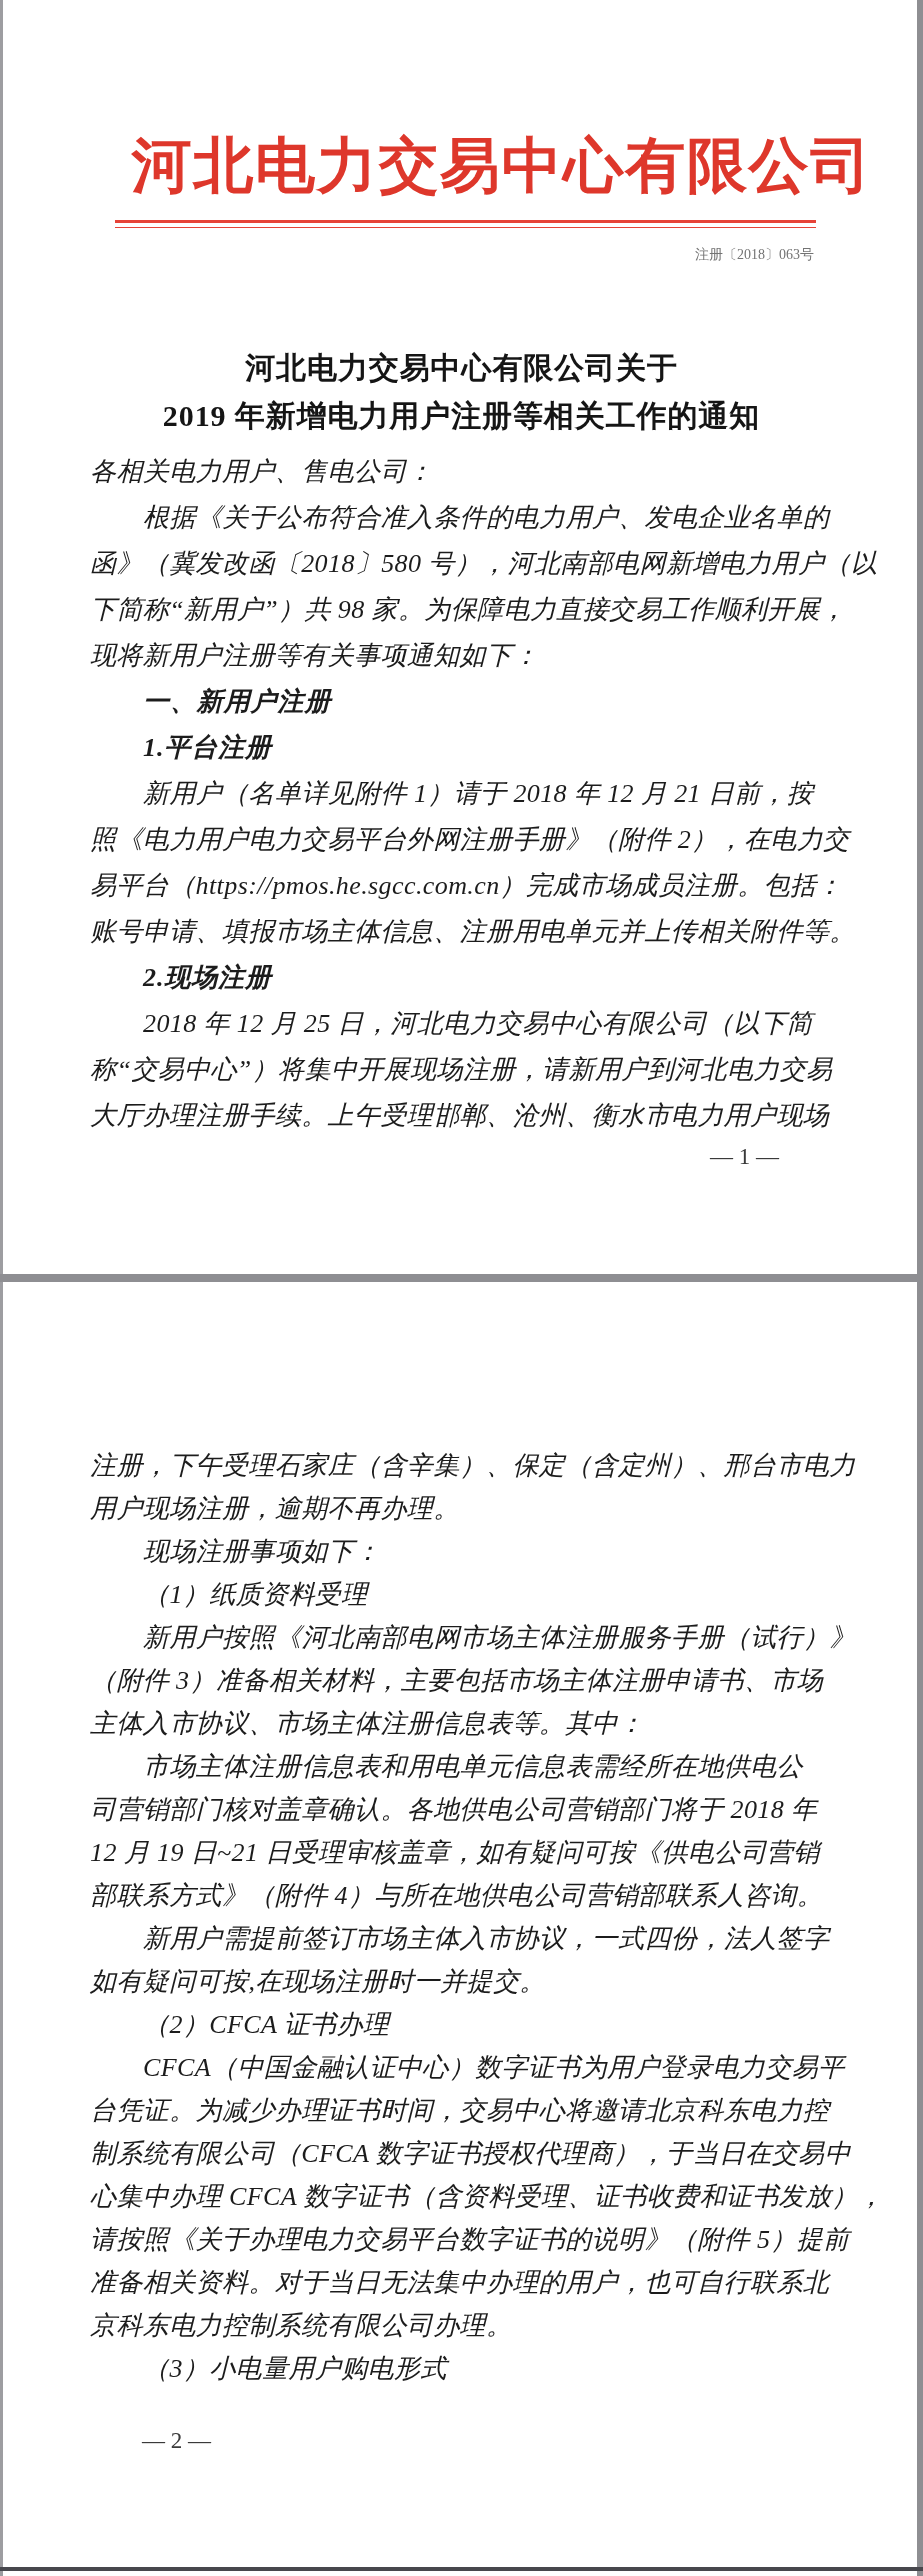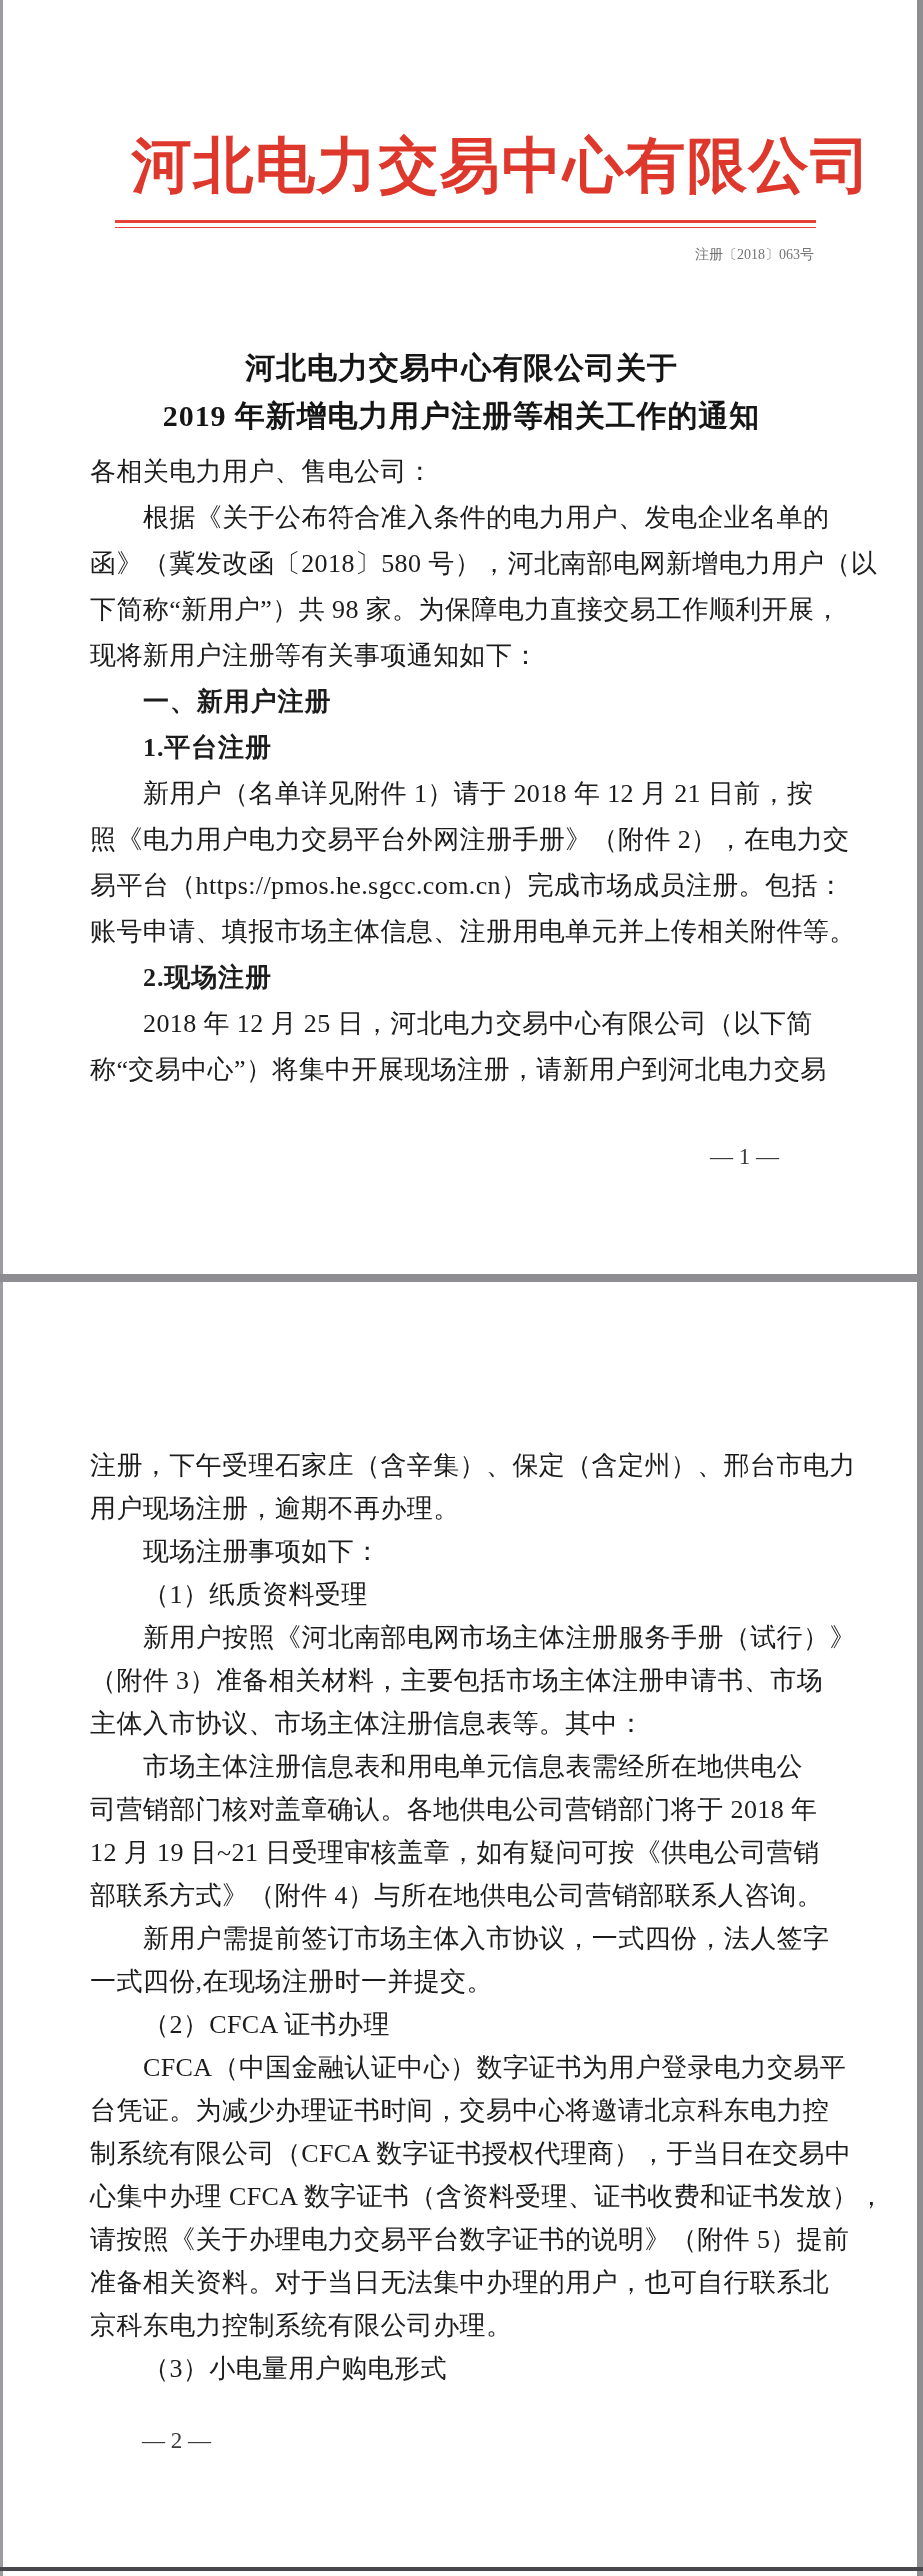--- a/index.html
+++ b/index.html
@@ -37,21 +37,21 @@
     height:48px; line-height:48px; font-size:30px; font-weight:700;
     letter-spacing:0.9px; white-space:nowrap; color:#151515;
   }
   
   .body-block { position:absolute; left:90px; width:742px; }
   #page1-body { top:449px; }
   #page2-body { top:1444px; }
   #page1-body .line { height:46px; line-height:46px; }
   #page2-body .line { height:43px; line-height:43px; }
   .line {
-    font-size:26px; letter-spacing:0.4px; white-space:nowrap; color:#1c1c1c;
+    font-size:26px; letter-spacing:0.4px; white-space:nowrap; color:#1c1c1c;font-style:italic;
   }
   .indent { padding-left:53px; }
   .bold { font-weight:700; letter-spacing:0.9px; }
   .page-number {
     position:absolute; font-size:23px; color:#3a3a3a; white-space:nowrap;
     height:26px; line-height:26px;
   }
   #pagenum-1 { top:1144px; right:144px; }
   #pagenum-2 { top:2428px; left:142px; }
 </style>
@@ -82,41 +82,42 @@
     <div class="line">现将新用户注册等有关事项通知如下：</div>
     <div class="line indent bold">一、新用户注册</div>
     <div class="line indent bold">1.平台注册</div>
     <div class="line indent">新用户（名单详见附件 1）请于 2018 年 12 月 21 日前，按</div>
     <div class="line">照《电力用户电力交易平台外网注册手册》（附件 2），在电力交</div>
     <div class="line">易平台（https://pmos.he.sgcc.com.cn）完成市场成员注册。包括：</div>
     <div class="line">账号申请、填报市场主体信息、注册用电单元并上传相关附件等。</div>
     <div class="line indent bold">2.现场注册</div>
     <div class="line indent">2018 年 12 月 25 日，河北电力交易中心有限公司（以下简</div>
     <div class="line">称“交易中心”）将集中开展现场注册，请新用户到河北电力交易</div>
+    <div class="line">大厅办理注册手续。上午受理邯郸、沧州、衡水市电力用户现场</div>
   </div>
 
   <div class="page-number" id="pagenum-1">— 1 —</div>
 </div>
 
 <div>
 
   <div class="body-block" id="page2-body">
     <div class="line">注册，下午受理石家庄（含辛集）、保定（含定州）、邢台市电力</div>
     <div class="line">用户现场注册，逾期不再办理。</div>
     <div class="line indent">现场注册事项如下：</div>
     <div class="line indent">（1）纸质资料受理</div>
     <div class="line indent">新用户按照《河北南部电网市场主体注册服务手册（试行）》</div>
     <div class="line">（附件 3）准备相关材料，主要包括市场主体注册申请书、市场</div>
     <div class="line">主体入市协议、市场主体注册信息表等。其中：</div>
     <div class="line indent">市场主体注册信息表和用电单元信息表需经所在地供电公</div>
     <div class="line">司营销部门核对盖章确认。各地供电公司营销部门将于 2018 年</div>
     <div class="line">12 月 19 日~21 日受理审核盖章，如有疑问可按《供电公司营销</div>
     <div class="line">部联系方式》（附件 4）与所在地供电公司营销部联系人咨询。</div>
     <div class="line indent">新用户需提前签订市场主体入市协议，一式四份，法人签字</div>
-    <div class="line">一式四份,在现场注册时一并提交。</div>
+    <div class="line">如有疑问可按,在现场注册时一并提交。</div>
     <div class="line indent">（2）CFCA 证书办理</div>
     <div class="line indent">CFCA（中国金融认证中心）数字证书为用户登录电力交易平</div>
     <div class="line">台凭证。为减少办理证书时间，交易中心将邀请北京科东电力控</div>
     <div class="line">制系统有限公司（CFCA 数字证书授权代理商），于当日在交易中</div>
     <div class="line">心集中办理 CFCA 数字证书（含资料受理、证书收费和证书发放），</div>
     <div class="line">请按照《关于办理电力交易平台数字证书的说明》（附件 5）提前</div>
     <div class="line">准备相关资料。对于当日无法集中办理的用户，也可自行联系北</div>
     <div class="line">京科东电力控制系统有限公司办理。</div>
     <div class="line indent">（3）小电量用户购电形式</div>
   </div>

